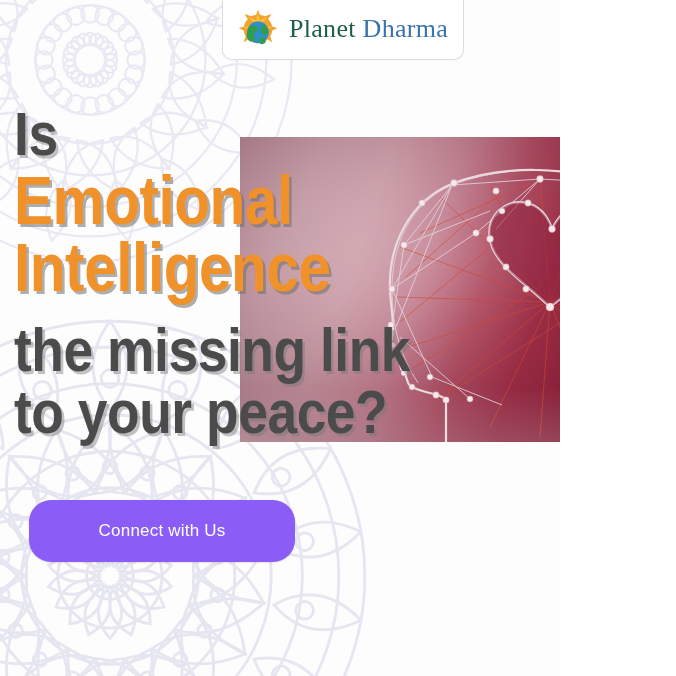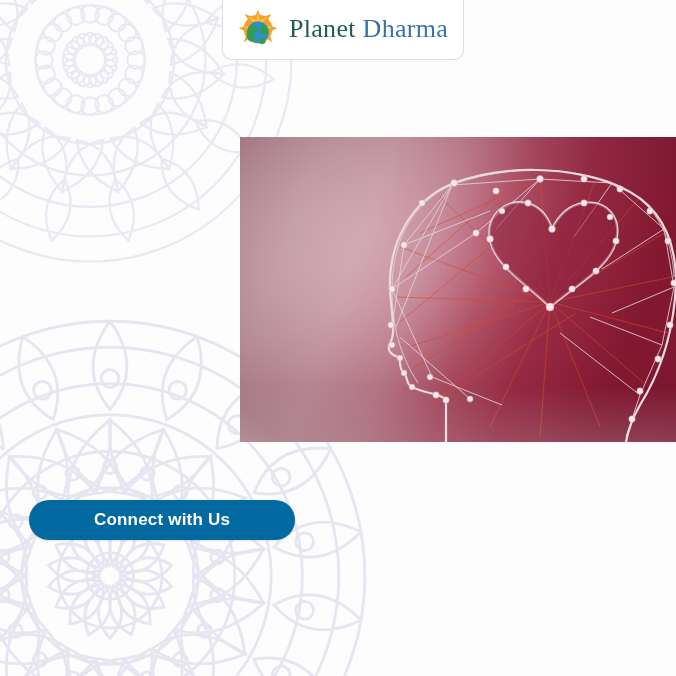--- a/index.html
+++ b/index.html
@@ -3,21 +3,21 @@
 <meta charset="utf-8">
 <style>
   html,body{margin:0;padding:0;}
   body{
     width:676px;height:676px;overflow:hidden;
     background:#ffffff;
     font-family:"Liberation Sans", sans-serif;
     position:relative;
   }
   #poster{
-    position:absolute;inset:0;width:676px;height:676px;
+    position:absolute;inset:0;width:560px;height:676px;
     background:#fdfdfe;
     overflow:hidden;
   }
 
   
   .mandala{position:absolute;pointer-events:none;}
   #mandala-top-left{left:-120px;top:-150px;width:420px;height:420px;opacity:.55;}
   #mandala-bottom-left{left:-150px;bottom:-160px;width:520px;height:520px;opacity:.6;}
 
   
@@ -77,28 +77,28 @@
   .hl-gray{
     font-size:62px;color:#4b4b4b;
     text-shadow:3px 3px 0 rgba(120,120,120,.45);
     margin-bottom:2px;
   }
 
   
   #cta-button{
     position:absolute;left:29px;top:500px;
     height:40px;min-width:214px;
-    background:#0369a1;
+    background:#8b5cf6;
     border:none;border-radius:22px;
     color:#ffffff;
     font-family:"Liberation Sans",sans-serif;
-    font-weight:bold;font-size:17px;letter-spacing:.2px;
+    font-weight:normal;font-size:17px;letter-spacing:.2px;
     cursor:pointer;
     display:flex;align-items:center;justify-content:center;
-    padding:0 26px;
+    padding:11px 26px;
     box-shadow:0 1px 2px rgba(0,0,0,.10);
     z-index:6;
   }
   #website-url{
     position:absolute;left:30px;top:550px;
     font-family:"Liberation Sans",sans-serif;
     font-size:22px;color:#1d1d1d;letter-spacing:.2px;
     z-index:6;
   }
 </style>
@@ -374,19 +374,26 @@
         <circle cx="266" cy="130" r="3.2"></circle>
         <circle cx="236" cy="96" r="3.2"></circle>
         <circle cx="190" cy="240" r="3"></circle>
         <circle cx="230" cy="262" r="3"></circle>
       </g>
 
       <rect x="0" y="0" width="436" height="305" fill="url(#fadeBottom)"></rect>
     </svg>
   </div>
 
+  <div id="headline">
+    <div class="hl hl-is">Is</div>
+    <div class="hl hl-orange">Emotional</div>
+    <div class="hl hl-orange">Intelligence</div>
+    <div class="hl hl-gray" style="margin-top:20px;">the missing link</div>
+    <div class="hl hl-gray">to your peace?</div>
+  </div>
 
   <div id="cta-button">
     <span>Connect with Us</span>
   </div>
 
 
 </div>
 
 </body></html>

